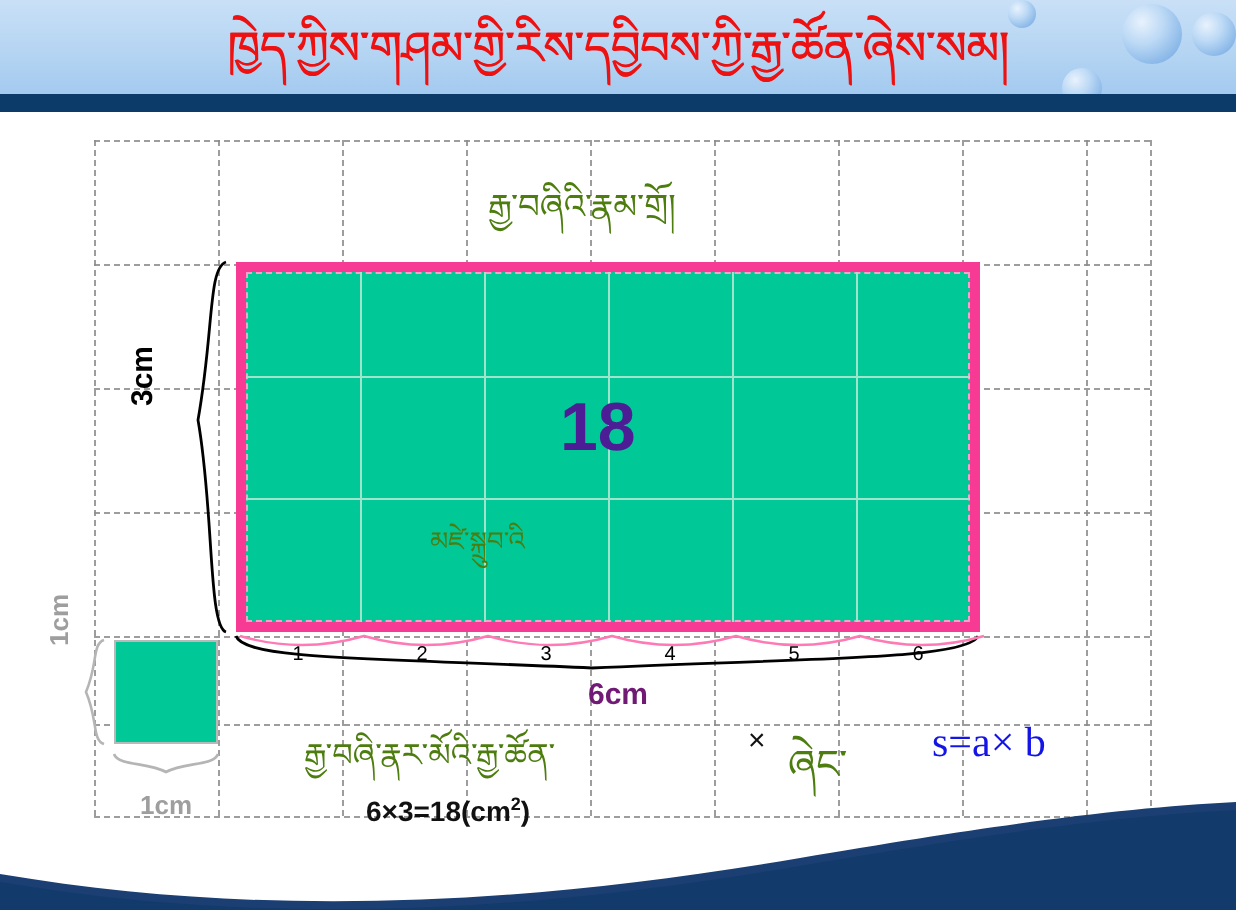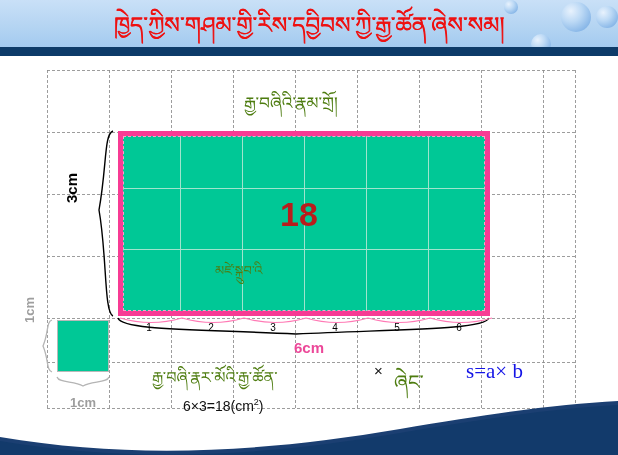--- a/index.html
+++ b/index.html
@@ -135,21 +135,21 @@
     font-size: 17px;
   }
   .label-inside {
     left: 215px; top: 212px;
     font-size: 13px;
     margin-top: 44px;
   }
   .big-18 {
     position: absolute;
     left: 280px; top: 197px;
-    color: #b91c1c;
+    color: #4c1d95;
     font-size: 34px;
     font-weight: bold;
     font-family: "Liberation Sans", sans-serif;
     line-height: 34px;
   }
   .formula-tib {
     left: 152px; top: 360px;
     font-size: 16px;
   }
   .formula-x {
@@ -170,21 +170,21 @@
     color: #1414e6;
     font-size: 21px;
     font-family: "Liberation Serif", serif;
     line-height: 27px;
   }
   .calc {
     position: absolute;
     left: 183px; top: 397px;
     color: #111111;
     font-size: 14px;
-    font-weight: normal;
+    font-weight: bold;
     font-family: "Liberation Sans", sans-serif;
     white-space: nowrap;
   }
   .calc sup { font-size: 9px; }
 
   
   .lbl-3cm {
     position: absolute;
     left: 63px; top: 203px;
     color: #000000;
@@ -192,21 +192,21 @@
     font-weight: bold;
     font-family: "Liberation Sans", sans-serif;
     transform: rotate(-90deg);
     transform-origin: left top;
   }
   .lbl-6cm {
     position: absolute;
     left: 0; top: 339px;
     width: 618px;
     text-align: center;
-    color: #ec4899;
+    color: #701a75;
     font-size: 15px;
     font-weight: bold;
     font-family: "Liberation Sans", sans-serif;
   }
   .lbl-1cm-v {
     position: absolute;
     left: 22px; top: 323px;
     color: #9e9e9e;
     font-size: 13px;
     font-weight: bold;

